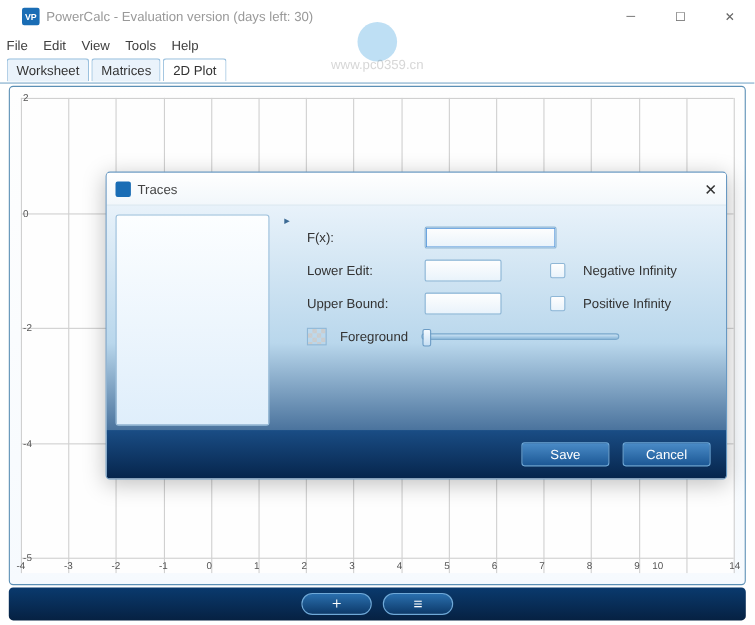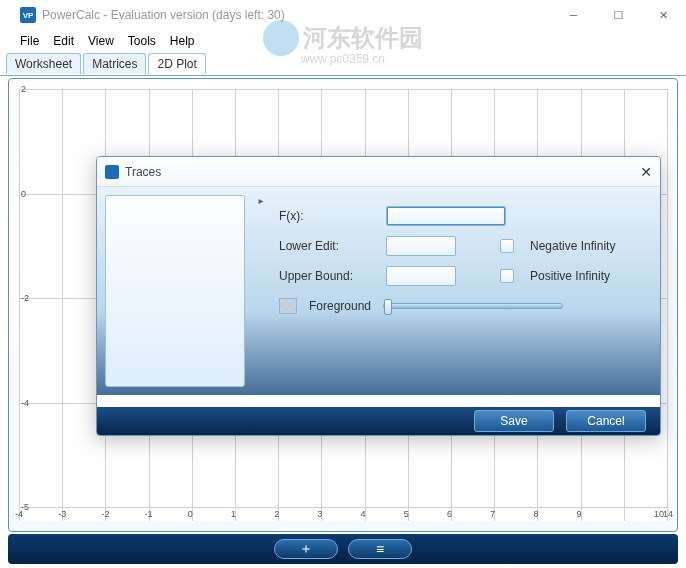--- a/index.html
+++ b/index.html
@@ -5,21 +5,21 @@
 * { box-sizing: border-box; margin: 0; padding: 0; font-family: "Segoe UI", Tahoma, sans-serif; }
 body { width: 686px; height: 568px; background: #fff; position: relative; overflow: hidden; }
 
 
 .titlebar { height: 30px; background: #fff; display: flex; align-items: center; padding-left: 20px; color: #999; font-size: 12px; }
 .titlebar .app-icon { width: 16px; height: 16px; background: #1a6db5; border-radius: 2px; margin-right: 6px; display: flex; align-items: center; justify-content: center; color: #fff; font-size: 8px; font-weight: bold; }
 .titlebar .win-controls { margin-left: auto; display: flex; }
 .titlebar .win-controls div { width: 45px; height: 30px; display: flex; align-items: center; justify-content: center; color: #666; font-size: 11px; }
 
 
-.menubar { height: 22px; display: flex; align-items: center; padding-left: 20px; gap: 14px; font-size: 12px; color: #000000; }
+.menubar { height: 22px; display: flex; align-items: center; padding-left: 6px; gap: 14px; font-size: 12px; color: #404040; }
 .tabbar { height: 24px; display: flex; align-items: center; padding-left: 6px; gap: 2px; font-size: 12px; border-bottom: 1px solid #7aa8c9; }
 .tabbar .tab { padding: 3px 8px; border: 1px solid #9bc1de; border-bottom: none; background: #eaf3fb; border-radius: 3px 3px 0 0; color: #333; }
 .tabbar .tab.active { background: #fff; }
 
 
 .watermark { position: absolute; top: 20px; left: 50%; transform: translateX(-50%); font-size: 24px; font-weight: bold; color: rgba(120,120,120,0.3); z-index: 50; pointer-events: none; display: flex; align-items: center; gap: 4px; }
 .watermark .wm-icon { width: 36px; height: 36px; border-radius: 50%; background: rgba(40,150,220,0.3); display: flex; align-items: center; justify-content: center; }
 .watermark-sub { position: absolute; top: 52px; left: 50%; transform: translateX(-50%); font-size: 12px; color: rgba(120,120,120,0.3); z-index: 50; pointer-events: none; }
 
 
@@ -43,21 +43,21 @@
 .dialog-right { flex: 1; padding: 14px 18px 8px 10px; font-size: 12px; color: #333; }
 .frow { display: flex; align-items: center; height: 30px; gap: 12px; }
 .frow label { width: 95px; }
 .txt { width: 120px; height: 20px; border: 1px solid #8fb7d6; border-radius: 2px; background: linear-gradient(#fefefe,#e9f3fb); }
 .txt.short { width: 70px; }
 .txt.active { box-shadow: inset 0 0 0 1px #4a90d9; }
 .chk { width: 14px; height: 14px; border: 1px solid #8fb7d6; border-radius: 2px; background: linear-gradient(#fefefe,#e9f3fb); margin-right: 4px; flex-shrink: 0; }
 .colorbox { width: 18px; height: 16px; border: 1px solid #8fb7d6; background-image: linear-gradient(45deg,#ccc 25%,transparent 25%),linear-gradient(-45deg,#ccc 25%,transparent 25%),linear-gradient(45deg,transparent 75%,#ccc 75%),linear-gradient(-45deg,transparent 75%,#ccc 75%); background-size: 8px 8px; background-position: 0 0,0 4px,4px -4px,-4px 0; }
 .slider { flex: 1; height: 6px; background: linear-gradient(#cde4f5,#8cb8da); border: 1px solid #7aa8cc; border-radius: 3px; position: relative; margin-right: 20px; max-width: 180px;}
 .slider .thumb { position: absolute; left: 0; top: -5px; width: 8px; height: 16px; background: linear-gradient(#f5faff,#c7dff3); border: 1px solid #6c9cc5; border-radius: 2px; }
-.dialog-footer { position: absolute; bottom: 0; left: 0; right: 0; height: 28px; background: linear-gradient(#1a4d85,#06254c); display: flex; align-items: center; justify-content: flex-end; padding-right: 14px; gap: 12px; }
+.dialog-footer { position: absolute; bottom: 0; left: 0; right: 0; height: 44px; background: linear-gradient(#1a4d85,#06254c); display: flex; align-items: center; justify-content: flex-end; padding-right: 14px; gap: 12px; }
 .dbtn { width: 80px; height: 22px; border-radius: 3px; border: 1px solid #6fa9d8; background: linear-gradient(#4a8bc7,#1c5895); color: #fff; font-size: 12px; display: flex; align-items: center; justify-content: center; }
 </style>
 </head>
 <body>
 
 <div class="titlebar">
   <div class="app-icon">VP</div>
   <span>PowerCalc - Evaluation version (days left: 30)</span>
   <div class="win-controls">
     <div>─</div>
@@ -75,21 +75,20 @@
 </div>
 
 <div class="tabbar">
   <div class="tab">Worksheet</div>
   <div class="tab">Matrices</div>
   <div class="tab active">2D Plot</div>
 </div>
 
 <div class="watermark">
   <div class="wm-icon"></div>
-  <span>河东软件园</span>
 </div>
 <div class="watermark-sub">www.pc0359.cn</div>
 
 <div class="plotwrap">
   <div class="plot" id="plotCanvas">
       <div class="grid-v" style="left: 0px; top: 0px; width: 1px; height: 432px;"></div>
       <div class="axis-label" style="left: -4px; top: 420px;">-4</div>
       <div class="grid-v" style="left: 43.2px; top: 0px; width: 1px; height: 432px;"></div>
       <div class="axis-label" style="left: 39.2px; top: 420px;">-3</div>
       <div class="grid-v" style="left: 86.4px; top: 0px; width: 1px; height: 432px;"></div>
@@ -110,21 +109,21 @@
       <div class="axis-label" style="left: 384.8px; top: 420px;">5</div>
       <div class="grid-v" style="left: 432px; top: 0px; width: 1px; height: 432px;"></div>
       <div class="axis-label" style="left: 428px; top: 420px;">6</div>
       <div class="grid-v" style="left: 475.2px; top: 0px; width: 1px; height: 432px;"></div>
       <div class="axis-label" style="left: 471.2px; top: 420px;">7</div>
       <div class="grid-v" style="left: 518.4px; top: 0px; width: 1px; height: 432px;"></div>
       <div class="axis-label" style="left: 514.4px; top: 420px;">8</div>
       <div class="grid-v" style="left: 561.6px; top: 0px; width: 1px; height: 432px;"></div>
       <div class="axis-label" style="left: 557.6px; top: 420px;">9</div>
       <div class="grid-v" style="left: 604.8px; top: 0px; width: 1px; height: 432px;"></div>
-      <div class="axis-label" style="left: 635px; top: 420px;">10</div>
+      <div class="axis-label" style="left: 574px; top: 420px;">10</div>
       <div class="grid-v" style="left: 648px; top: 0px; width: 1px; height: 432px;"></div>
       <div class="axis-label" style="left: 644px; top: 420px;">14</div>
       <div class="grid-h" style="top: 0px; left: 0px; height: 1px; width: 648px;"></div>
       <div class="axis-label" style="left: 2px; top: -5px;">2</div>
       <div class="grid-h" style="top: 104.5px; left: 0px; height: 1px; width: 648px;"></div>
       <div class="axis-label" style="left: 2px; top: 99.5px;">0</div>
       <div class="grid-h" style="top: 209px; left: 0px; height: 1px; width: 648px;"></div>
       <div class="axis-label" style="left: 2px; top: 204px;">-2</div>
       <div class="grid-h" style="top: 313.5px; left: 0px; height: 1px; width: 648px;"></div>
       <div class="axis-label" style="left: 2px; top: 308.5px;">-4</div>

